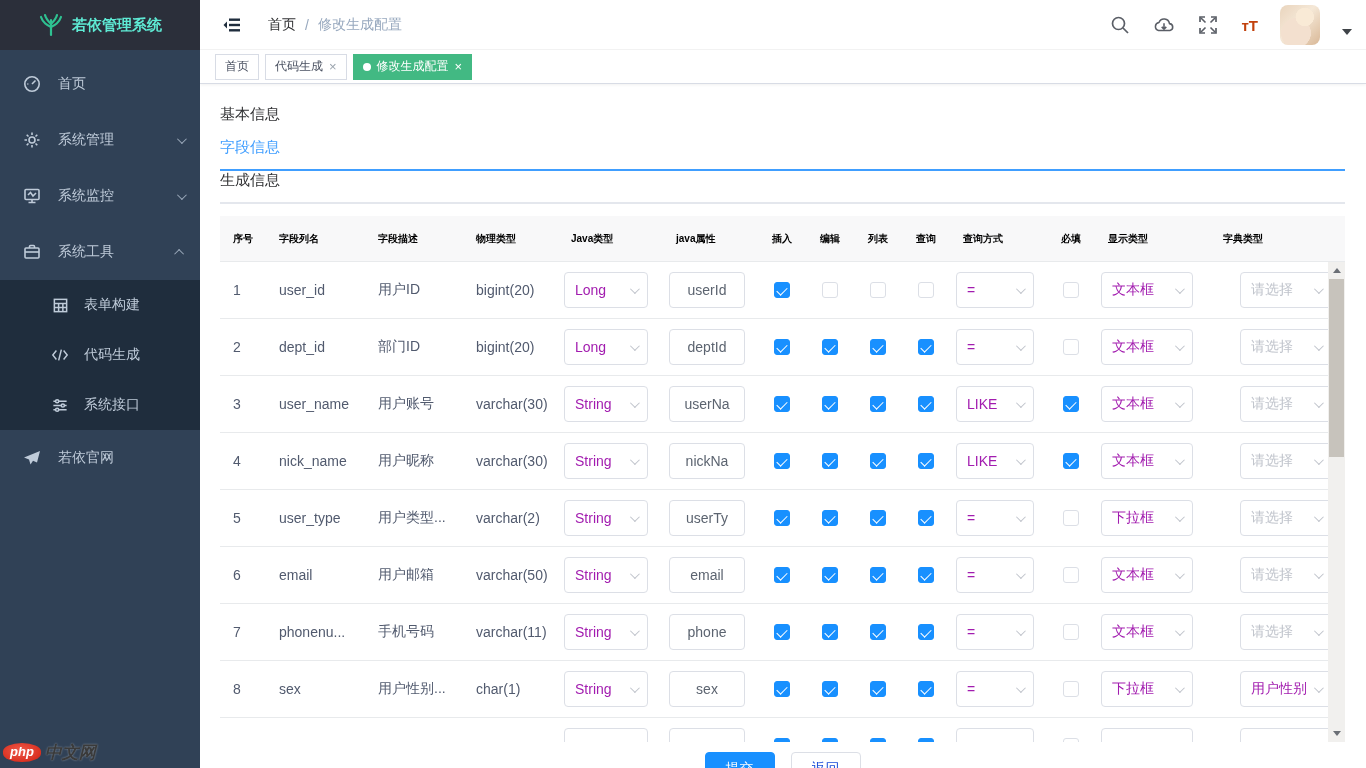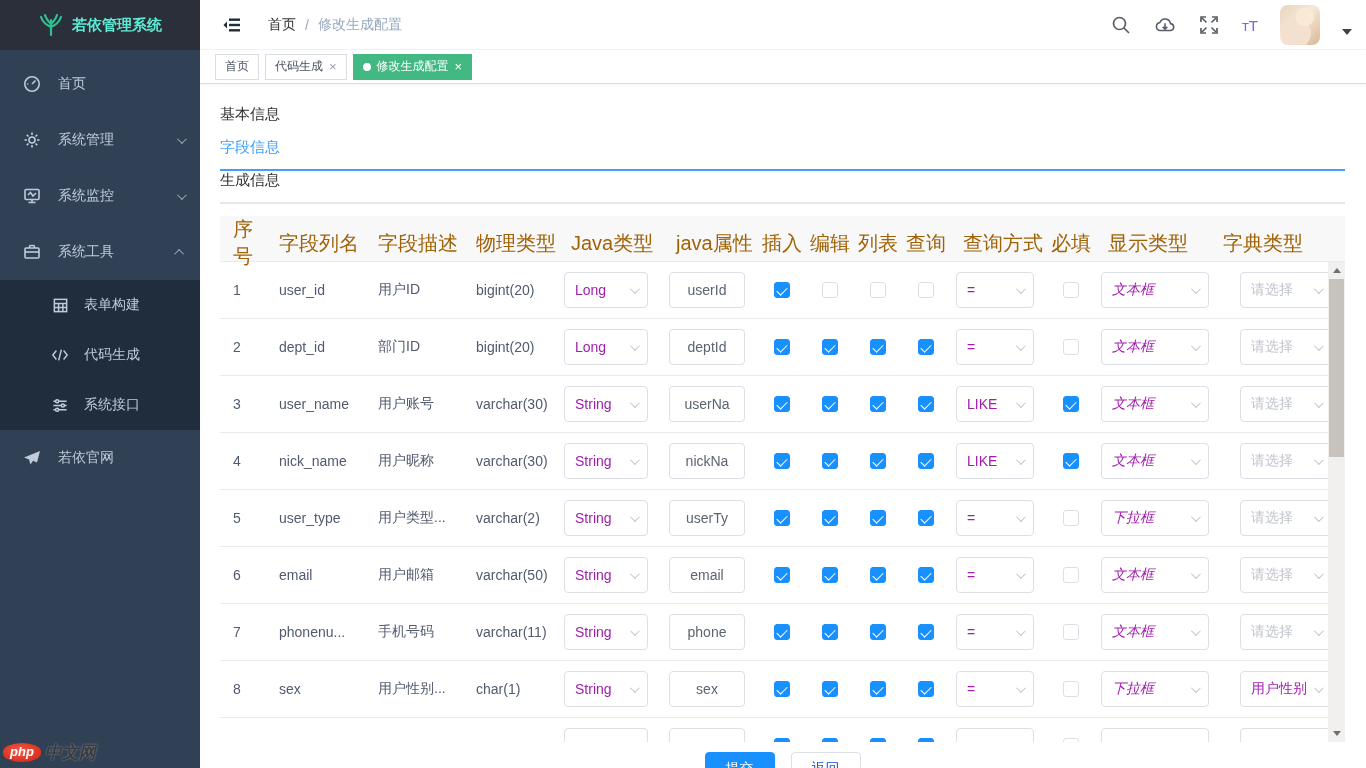--- a/index.html
+++ b/index.html
@@ -26,21 +26,21 @@
   .main { position:absolute; left:200px; top:0; width:1166px; height:768px; background:#fff; }
 
   .navbar { height:50px; background:#fff; display:flex; align-items:center; border-bottom:1px solid #f4f4f4; position:relative; }
   .hamburger { margin-left:22px; cursor:pointer; display:flex; }
   .breadcrumb { margin-left:26px; font-size:14px; display:flex; gap:9px; align-items:center; }
   .bc-home { color:#303133; }
   .bc-sep, .bc-cur { color:#97a8be; }
   .nav-right { position:absolute; right:14px; top:0; height:50px; display:flex; align-items:center; gap:22px; }
   .nav-ic { width:22px; height:22px; display:flex; align-items:center; justify-content:center; cursor:pointer; }
   svg.navic { stroke:#5a5e66; fill:none; stroke-width:1.7; }
-  .fontsize-ic { font-size:15px; color:#8b5cf6; font-weight:normal; letter-spacing:0; cursor:pointer; }
+  .fontsize-ic { font-size:15px; color:#c2410c; font-weight:bold; letter-spacing:0; cursor:pointer; }
   .avatar { width:40px; height:40px; border-radius:8px; cursor:pointer;
     background:
       radial-gradient(circle at 62% 30%, #f9ead6 0 24%, transparent 25%),
       radial-gradient(circle at 40% 70%, #f3e0cf 0 40%, transparent 41%),
       linear-gradient(135deg,#e9d4bd 0%, #f5e8d7 45%, #d9b897 100%); }
   .caret { width:0; height:0; border-left:5px solid transparent; border-right:5px solid transparent; border-top:6px solid #3f4348; margin-top:14px; cursor:pointer; }
 
   
   .tagbar { height:34px; border-bottom:1px solid #d8dce5; box-shadow:0 1px 3px rgba(0,0,0,.06); display:flex; align-items:center; padding-left:15px; gap:6px; background:#fff; position:relative; z-index:2; }
   .tag { height:26px; display:inline-flex; align-items:center; gap:6px; padding:0 9px; border:1px solid #d8dce5; background:#fff; color:#495060; font-size:12px; cursor:pointer; }
@@ -52,36 +52,36 @@
   
   .content { padding:21px 0 0 20px; }
   .tabs { display:flex; position:relative; width:1125px;flex-direction:column; }
   .tab { font-size:15px; color:#303133; padding-bottom:14px; cursor:pointer; position:relative; }
   .tab.active { color:#409EFF; }
   .tab.active::after { content:""; position:absolute; left:0; right:0; bottom:0; height:2px; background:#409EFF; z-index:1; }
   .tabs::after { content:""; position:absolute; left:0; bottom:0; width:100%; height:2px; background:#e4e7ed; }
 
   .tablewrap { position:relative; width:1125px; margin-top:12px; }
   .grid { display:grid; grid-template-columns:46px 99px 98px 95px 105px 95px 48px 48px 48px 48px 97px 48px 115px 1fr; }
-  .thead { height:46px; background:#f8f8f9; align-items:center; color:#a16207; font-size:20px; font-weight:normal; border-bottom:1px solid #e8eaec; }
+  .thead { height:46px; background:#f8f8f9; align-items:center; color:#000000; font-size:10px; font-weight:bold; border-bottom:1px solid #e8eaec; }
   .thead > div { padding-left:13px; }
   .thead > div.c-center { padding-left:0; text-align:center; }
   .tbody { height:480px; overflow:hidden; width:1108px; }
   .trow { height:57px; align-items:center; border-bottom:1px solid #e8eaec; color:#515a6e; font-size:14px; }
   .tcell { padding-left:13px; white-space:nowrap; overflow:hidden; }
   .ccell { display:flex; justify-content:center; }
   .scell { display:flex; padding-left:6px; }
 
   .sel { height:36px; border:1px solid #dcdfe6; border-radius:4px; background:#fff; display:flex; align-items:center; padding:0 10px; cursor:pointer; }
   .sel .val { flex:1; font-size:14px; color:#a21caf; white-space:nowrap; overflow:hidden; }
   .sel .val.ph { color:#c0c4cc; }
   .sel .sarr { width:7px; height:7px; border-right:1.4px solid #c0c4cc; border-bottom:1.4px solid #c0c4cc; transform:rotate(45deg) translateY(-2px); flex:none; margin-left:4px; }
   .inp { height:36px; border:1px solid #dcdfe6; border-radius:4px; background:#fff; display:flex; align-items:center; justify-content:center; font-size:14px; color:#5c6470; padding:0 8px; white-space:nowrap; overflow:hidden; cursor:text; }
   .ctl-jtype { width:84px; } .ctl-jfield { width:76px; } .ctl-qtype { width:78px; }
-  .ctl-dtype { width:108px;font-style:italic; } .ctl-dict { width:92px;margin-left:24px; }
+  .ctl-dtype { width:92px; } .ctl-dict { width:92px;margin-left:24px; }
 
   .cb { width:16px; height:16px; border-radius:3px; border:1px solid #dcdfe6; background:#fff; position:relative; cursor:pointer; }
   .cb.on { background:#1890ff; border-color:#1890ff; }
   .cb.on::after { content:""; position:absolute; left:4px; top:1.5px; width:5px; height:9px; border-right:1.8px solid #fff; border-bottom:1.8px solid #fff; transform:rotate(45deg); }
 
   
   .sbar { position:absolute; top:46px; right:0; width:17px; height:480px; background:#f1f0ee; }
   .sbar .arr { position:absolute; left:0; width:17px; height:17px; display:flex; align-items:center; justify-content:center; cursor:pointer; }
   .sbar .arr.up { top:0; } .sbar .arr.dn { bottom:0; }
   .tri-up { width:0; height:0; border-left:4px solid transparent; border-right:4px solid transparent; border-bottom:5px solid #6b6f76; }

